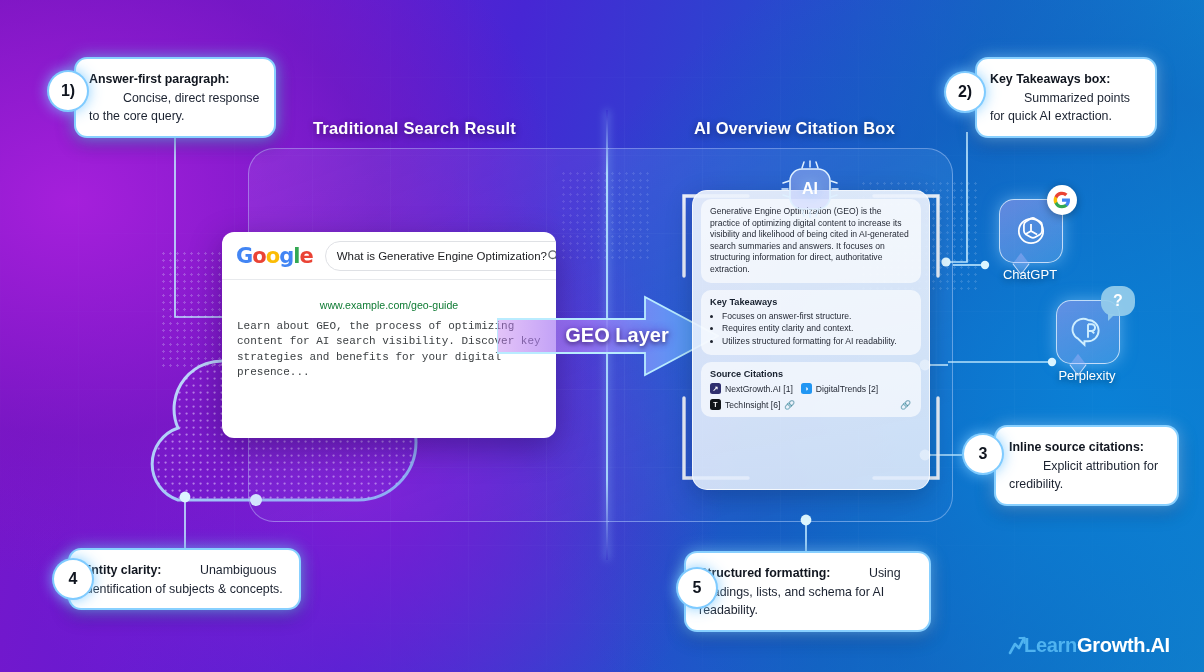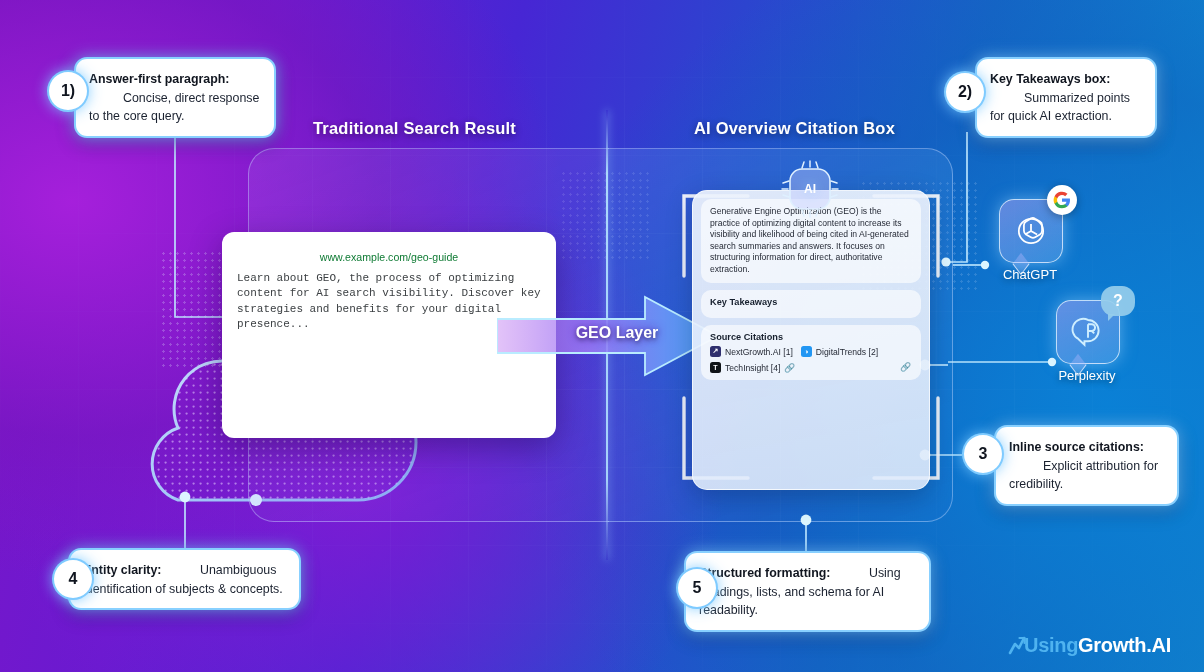--- a/index.html
+++ b/index.html
@@ -88,21 +88,21 @@
   #result-title{
     color:#1a0dab;font-size:13.4px;line-height:17px;font-weight:400;cursor:pointer;
   }
   #result-url{color:#0f7b34;font-size:10.6px;margin-top:5px;text-align:center;}
   #result-snippet{color:#3c4043;font-size:11px;line-height:15.4px;margin-top:8px;font-family:Liberation Mono, monospace;}
 
   
   #geo-arrow{position:absolute;left:497px;top:295px;width:222px;height:82px;}
   #geo-label{
     position:absolute;left:552px;top:324px;width:130px;text-align:center;
-    color:#fff;font-size:16px;font-weight:bold;
+    color:#fff;font-size:20px;font-weight:bold;
     text-shadow:0 0 10px rgba(90,40,190,.9),0 2px 4px rgba(0,0,0,.5);
     pointer-events:none;
   }
 
   
   #ai-wrap{position:absolute;left:680px;top:166px;width:262px;height:342px;}
   #ai-bracket{position:absolute;inset:0;}
   #ai-card{
     position:absolute;left:12px;top:24px;width:238px;height:300px;
     background:linear-gradient(170deg, rgba(236,242,252,.93), rgba(222,233,250,.90));
@@ -121,21 +121,21 @@
   #cites{display:flex;flex-wrap:wrap;gap:5px 8px;align-items:center;}
   .cite{display:flex;align-items:flex-end;gap:4px;font-size:8.6px;color:#1f2430;white-space:nowrap;}
   .cfav{width:11px;height:11px;border-radius:2.5px;display:inline-flex;align-items:center;justify-content:center;
         font-size:7px;color:#fff;font-weight:bold;flex:none;}
   .link-ico{color:#5d7aa8;font-size:9px;}
   #ai-badge{
     position:absolute;left:101px;top:-6px;width:58px;height:58px;
     display:flex;align-items:center;justify-content:center;
   }
   #ai-badge-text{
-    position:relative;color:#fff;font-size:12px;font-weight:bold;
+    position:relative;color:#fff;font-size:16px;font-weight:bold;
     text-shadow:0 0 12px rgba(150,200,255,1);
   }
 
   
   .callout{
     position:absolute;background:#fff;border-radius:13px;
     border:2px solid rgba(130,205,255,.95);
     box-shadow:0 0 16px rgba(120,200,255,.75),0 6px 18px rgba(0,10,60,.35);
     padding:10px 13px 11px 13px;box-sizing:border-box;
   }
@@ -257,20 +257,30 @@
       <circle cx="946" cy="262" r="4.6"></circle>
       <circle cx="925" cy="455" r="5.4"></circle>
       <circle cx="806" cy="520" r="5.4"></circle>
       <circle cx="925" cy="365" r="5.4"></circle>
       <circle cx="985" cy="265" r="4.2"></circle>
       <circle cx="1052" cy="362" r="4.2"></circle>
     </g>
   </svg>
 
   <div id="google-card">
+    <div id="google-bar">
+      <div class="glogo"><i class="g-b">G</i><i class="g-r">o</i><i class="g-y">o</i><i class="g-b">g</i><i class="g-g">l</i><i class="g-r">e</i></div>
+      <div id="search-pill">
+        <span id="search-value">What is Generative Engine Optimization?</span>
+        <svg width="13" height="13" viewBox="0 0 24 24" fill="none" stroke="#5f6368" stroke-width="2.4">
+            <circle cx="10.5" cy="10.5" r="7"></circle>
+            <line x1="16" y1="16" x2="22" y2="22" stroke-linecap="round"></line>
+          </svg>
+      </div>
+    </div>
     <div id="result-area">
       <div id="result-url">www.example.com/geo-guide</div>
       <div id="result-snippet">Learn about GEO, the process of optimizing content for AI search visibility. Discover key strategies and benefits for your digital presence...</div>
     </div>
   </div>
 
   <svg id="geo-arrow" viewBox="0 0 222 82">
     <defs>
       <linearGradient id="ag" x1="0" y1="0" x2="1" y2="0">
         <stop offset="0%" stop-color="#c07bf0" stop-opacity=".45"></stop>
@@ -288,35 +298,40 @@
         <path d="M4 110 V30 H68"></path>
         <path d="M258 110 V30 H194"></path>
         <path d="M4 232 V312 H68"></path>
         <path d="M258 232 V312 H194"></path>
       </g>
     </svg>
     <div id="ai-card">
       <div class="ai-sec" id="ai-summary">Generative Engine Optimization (GEO) is the practice of optimizing digital content to increase its visibility and likelihood of being cited in AI-generated search summaries and answers. It focuses on structuring information for direct, authoritative extraction.</div>
       <div class="ai-sec">
         <div class="sec-title">Key Takeaways</div>
+        <ul id="kt-list">
+            <li>Focuses on answer-first structure.</li>
+            <li>Requires entity clarity and context.</li>
+            <li>Utilizes structured formatting for AI readability.</li>
+          </ul>
       </div>
       <div class="ai-sec">
         <div class="sec-title">Source Citations</div>
         <div id="cites">
             <div class="cite">
               <span class="cfav" style="background: rgb(47, 47, 110);">↗</span>
               <span>NextGrowth.AI [1]</span>
             </div>
             <div class="cite">
               <span class="cfav" style="background: rgb(33, 150, 243);">◑</span>
               <span>DigitalTrends [2]</span>
             </div>
             <div class="cite">
               <span class="cfav" style="background: rgb(16, 20, 24);">T</span>
-              <span>TechInsight [4]</span>
+              <span>TechInsight [6]</span>
               <span class="link-ico">🔗</span>
             </div>
             <span class="link-ico" style="margin-left: auto;">🔗</span>
           </div>
       </div>
     </div>
     <div id="ai-badge">
       <svg viewBox="0 0 58 58" style="position:absolute;inset:0">
         <rect x="9" y="9" width="40" height="40" rx="12" fill="rgba(190,200,255,.42)" stroke="#dff0ff" stroke-width="1.6"></rect>
         <g stroke="#dff0ff" stroke-width="1.5" stroke-linecap="round">
@@ -384,16 +399,16 @@
       <path d="M14.6 11.3 L16.4 13"></path>
     </svg>
   </div>
   <div class="logo-cap" id="cap-perplexity">Perplexity</div>
   <div id="q-badge">?</div>
 
   <div id="brand">
     <svg width="18" height="20" viewBox="0 0 18 20" style="vertical-align:-3px;margin-right:-2px">
       <path d="M2 18 L7 9 L11 13 L16 3" stroke="#4fb3f0" stroke-width="2.6" fill="none" stroke-linecap="round" stroke-linejoin="round"></path>
       <path d="M11.5 3 H16.5 V8" stroke="#4fb3f0" stroke-width="2.2" fill="none" stroke-linecap="round" stroke-linejoin="round"></path>
-    </svg><span class="b1">Using</span><span class="b2">Growth.AI</span>
+    </svg><span class="b1">Learn</span><span class="b2">Growth.AI</span>
   </div>
 
 </div>
 
 </body></html>

